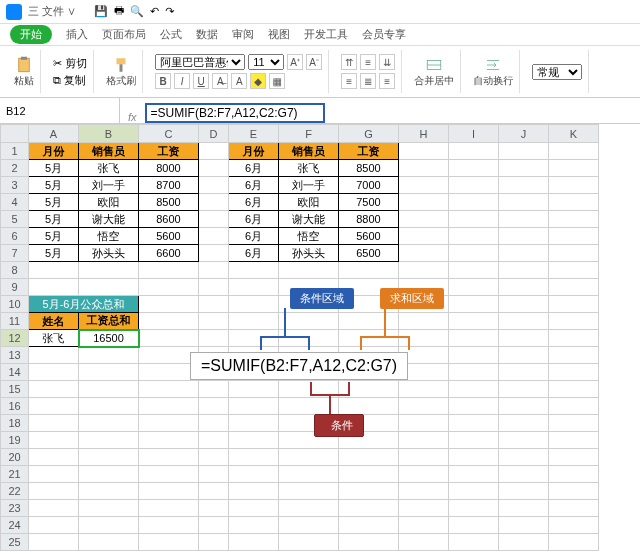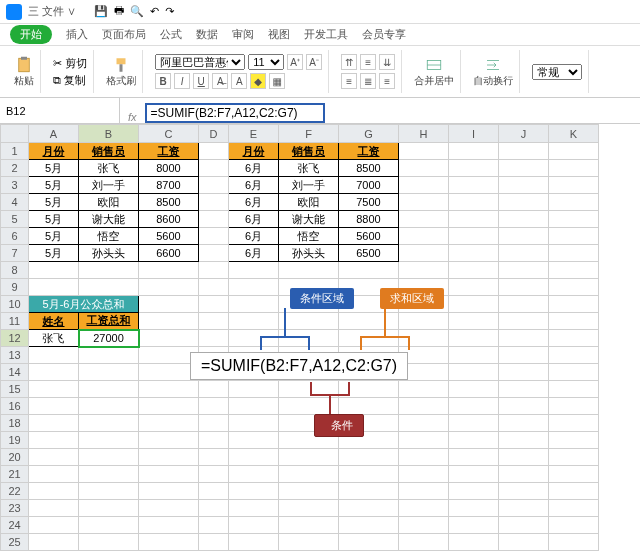--- a/index.html
+++ b/index.html
@@ -33,21 +33,21 @@
   table.sheet { border-collapse:collapse; }
   table.sheet th, table.sheet td { border:1px solid #cfcfcf; font-size:11px; text-align:center; padding:0; background:#fff;}
   table.sheet th { background:#e8ebee; color:#555; font-weight:normal;}
   table.sheet .corner { width:28px; height:18px; background:#e8ebee;}
   table.sheet th.col { height:18px;}
   table.sheet th.row { width:28px; background:#e8ebee;}
   table.sheet td { height:17px; }
   .sel-col { background:#d5e3c2 !important;}
   .sel-row { background:#d5e3c2 !important;}
   
-  .c-orange { background:#f5a623 !important; color:#000; font-weight:bold; border:1px solid #000 !important;text-decoration:underline;}
+  .c-orange { background:#f5a623 !important; color:#000; font-weight:bold; border:1px solid #000 !important;}
   .c-data { border:1px solid #000 !important;}
   .c-teal { background:#3aa9a9 !important; color:#fff; border:1px solid #000 !important;}
   .c-selcell { border:2px solid #22ac38 !important; background:#fff;}
   .tag { position:absolute; padding:3px 10px; font-size:11px; border-radius:2px; color:#fff; pointer-events:none;}
   .tag.blue { background:#2a5db0;}
   .tag.orange { background:#e07b1f;}
   .tag.red { background:#a03030; border:1px solid #7a2020;}
   .big-formula { position:absolute; font-size:16px; font-family:Arial; background:#fff; border:1px solid #aaa; padding:4px 10px; }
   .brace { position:absolute; border:2px solid; border-bottom:none; height:14px;}
 </style>
@@ -333,21 +333,21 @@
           <td id="c_11_5"></td>
           <td id="c_11_6"></td>
           <td id="c_11_7"></td>
           <td id="c_11_8"></td>
           <td id="c_11_9"></td>
           <td id="c_11_10"></td>
         </tr>
         <tr>
           <th class="row sel-row">12</th>
           <td id="c_12_0" class="c-data">张飞</td>
-          <td id="c_12_1" class="c-data c-selcell">27000</td>
+          <td id="c_12_1" class="c-data c-selcell">16500</td>
           <td id="c_12_2"></td>
           <td id="c_12_3"></td>
           <td id="c_12_4"></td>
           <td id="c_12_5"></td>
           <td id="c_12_6"></td>
           <td id="c_12_7"></td>
           <td id="c_12_8"></td>
           <td id="c_12_9"></td>
           <td id="c_12_10"></td>
         </tr>

